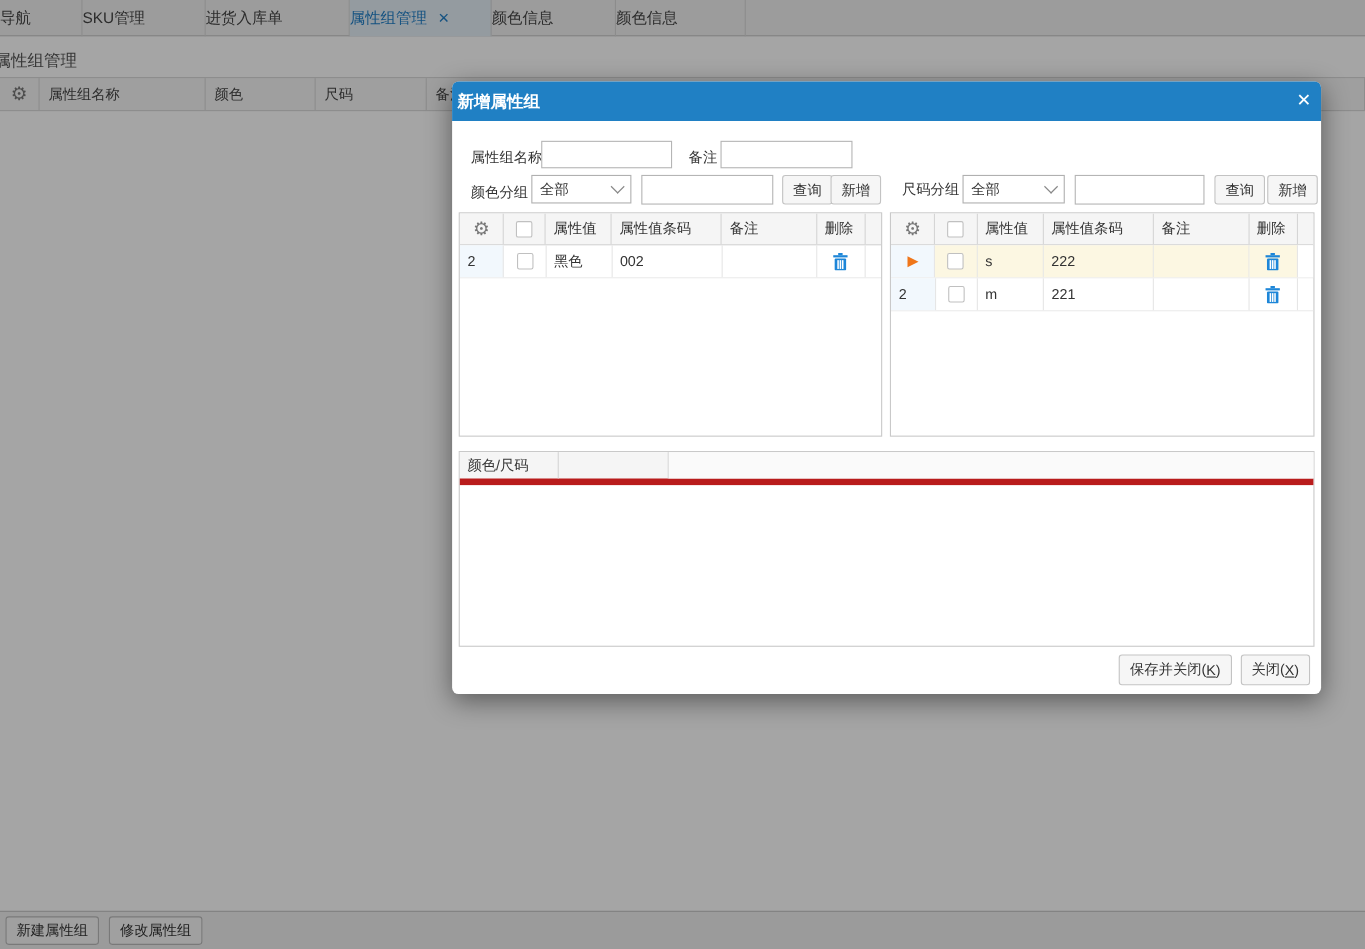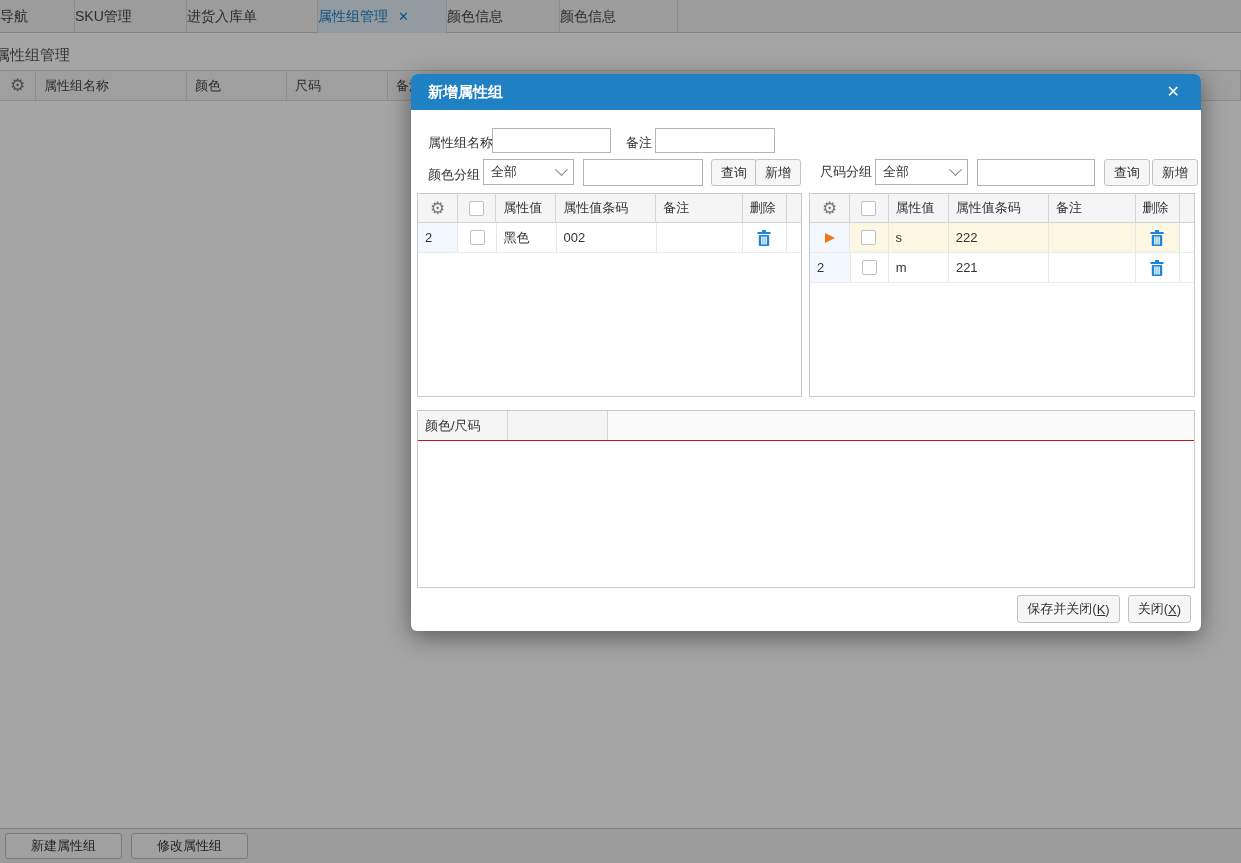--- a/index.html
+++ b/index.html
@@ -11,28 +11,28 @@
   .bgpage { position:absolute; inset:0; background:#fdfdfd; }
   .tabbar { position:absolute; left:0; top:0; width:100%; height:33px; background:#f0f0f0; border-bottom:1px solid #c9c9c9; display:flex; }
   .tab { height:33px; display:flex; align-items:center; gap:10px; border-right:1px solid #d8d8d8; font-size:14px; color:#444; cursor:pointer; }
   .tab.active { background:#e4eef6; color:#1f7ec6; }
   .tab .tclose { color:#1f7ec6; font-size:13px; }
   .pagetitle { position:absolute; left:-5px; top:46px; font-size:15px; color:#555; }
   .bghead { position:absolute; left:0; top:70px; width:100%; height:31px; background:#f4f4f4; border-top:1px solid #d9d9d9; border-bottom:1px solid #d9d9d9; display:flex; }
   .bghead .hcell { border-right:1px solid #d9d9d9; display:flex; align-items:center; padding:0 8px; color:#444; }
   .gear { font-size:17px; color:#777; line-height:1; }
   .bottombar { position:absolute; left:0; top:828px; width:100%; height:35px; background:#efefef; border-top:1px solid #c5c5c5; display:flex; align-items:center; gap:9px; padding-left:5px; }
-  .pbtn { height:26px; padding:0 25px; background:#f6f6f6; border:1px solid #bbb; border-radius:3px; font-size:13px; color:#333; display:flex; align-items:center; cursor:pointer; }
+  .pbtn { height:26px; padding:0 9px; background:#f6f6f6; border:1px solid #bbb; border-radius:3px; font-size:13px; color:#333; display:flex; align-items:center; cursor:pointer; }
 
   
   .overlay { position:absolute; inset:0; background:rgba(0,0,0,0.35); z-index:5; }
 
   
   .modal { position:absolute; left:411px; top:74px; width:790px; height:557px; background:#fff; border-radius:6px; box-shadow:0 6px 24px rgba(0,0,0,0.45); z-index:10; }
-  .mtitle { height:36px; background:#2080c4; border-radius:6px 6px 0 0; display:flex; align-items:center; padding:0 17px; color:#fff; font-size:15px; font-weight:bold; }
+  .mtitle { height:36px; background:#2080c4; border-radius:6px 6px 0 0; display:flex; align-items:center; padding:0 5px; color:#fff; font-size:15px; font-weight:bold; }
   .mclose { margin-left:auto; color:#fff; font-size:16px; font-weight:normal; cursor:pointer; line-height:1; padding:2px 4px; }
   .lbl { color:#333; font-size:13px; }
   .inp { border:1px solid #b5b5b5; background:#fff; height:25px; font-size:13px; padding:0 5px; font-family:inherit; }
   .row1 { position:absolute; top:54px; left:0; width:100%; height:26px; }
   .row2 { position:absolute; top:85px; left:0; width:100%; height:27px; }
   .abs { position:absolute; }
   .sel { border:1px solid #b0b0b0; background:#fff; height:26px; display:flex; align-items:center; padding:0 7px; cursor:pointer; }
   .sel .chev { margin-left:auto; width:9px; height:9px; border-right:1.5px solid #888; border-bottom:1.5px solid #888; transform:rotate(45deg) translate(-2px,-2px); }
   .mbtn { height:27px; padding:0 9px; background:#f6f6f6; border:1px solid #c3c3c3; border-radius:3px; font-size:13px; color:#333; display:inline-flex; align-items:center; cursor:pointer; }
 
@@ -48,21 +48,21 @@
   .grow .gc:last-child { border-right:none; }
   .gc.center { justify-content:center; padding:0; }
   .sel-row .gc { background:#fcf7e2; }
   .sel-row .gc.ind, .grow .gc.ind { background:#f2f8fd; }
   .cb { width:15px; height:15px; background:#fff; border:1px solid #c0c0c0; border-radius:2px; display:inline-block; }
   .tri { width:0; height:0; border-left:10px solid #f0761a; border-top:5px solid transparent; border-bottom:5px solid transparent; }
   .trash { display:inline-flex; cursor:pointer; }
 
   
   .mgrid { position:absolute; left:6px; top:336px; width:778px; height:178px; border:1px solid #c9c9c9; background:#fff; }
-  .mgrid .ghead { height:30px; border-bottom:1px solid #b91c1c;justify-content:center; }
+  .mgrid .ghead { height:30px; border-bottom:6px solid #b91c1c;justify-content:center; }
 
   .mfooter { position:absolute; top:521px; left:0; width:100%; height:28px; display:flex; justify-content:flex-end; gap:8px; padding-right:10px; }
   .mfooter .mbtn { height:28px; }
 </style>
 </head>
 <body>
 
 <div id="screen">
 
   <div class="bgpage">

